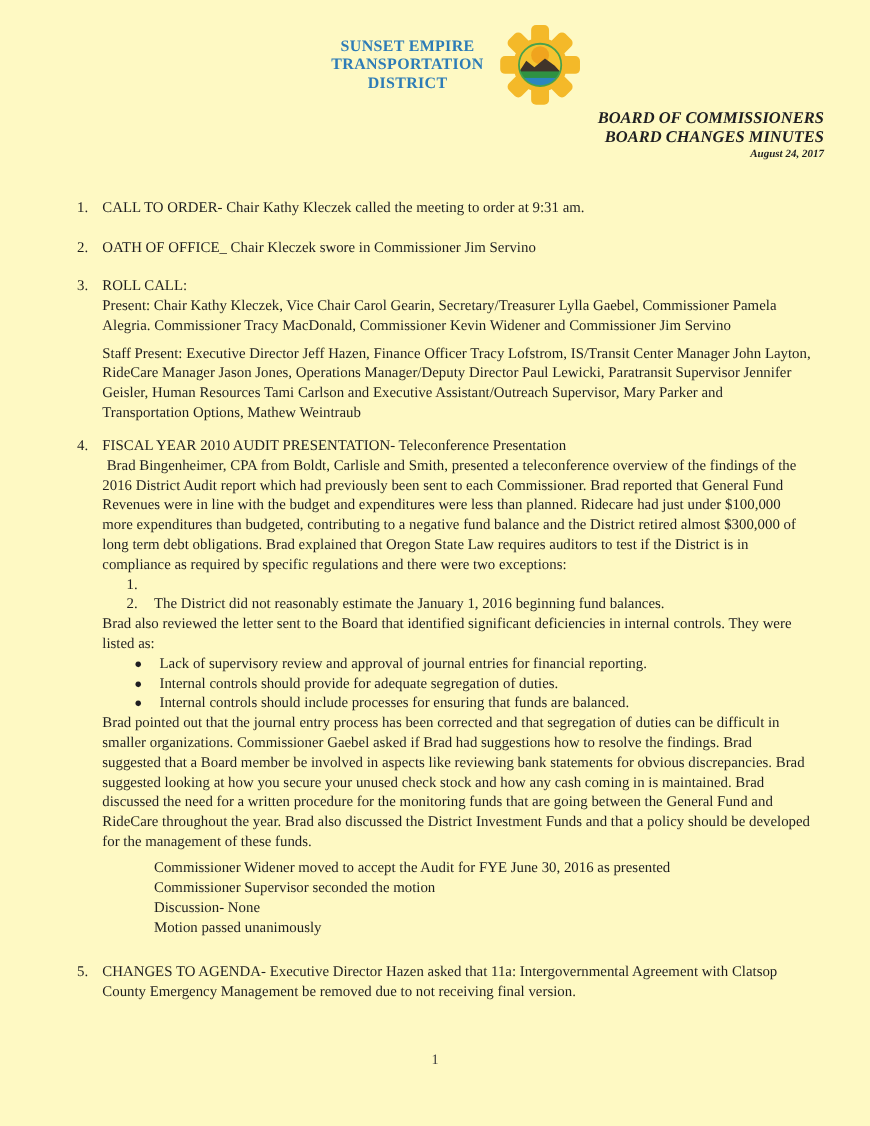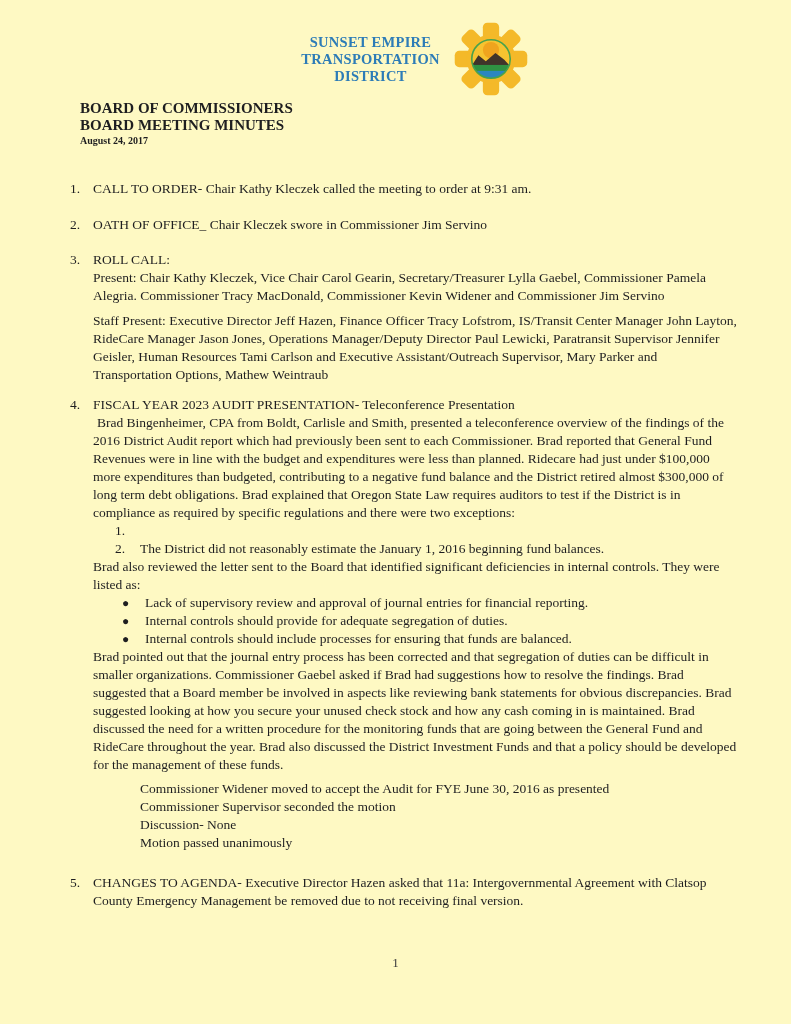--- a/index.html
+++ b/index.html
@@ -30,24 +30,25 @@
     text-align: center;
     color: #2d7cb7;
     font-weight: bold;
     font-size: 14.5px;
     line-height: 17px;
     letter-spacing: 0.3px;
   }
   .gear-svg { width: 74px; height: 74px; display: block; }
   .doc-title {
     margin-top: 4px;
-    text-align: left;
+    text-align: right;
     font-weight: bold;
     font-size: 15px;
     line-height: 16.5px;
+    font-style: italic;
   }
   .doc-title .date-line { font-size: 10px; }
 
   
   .doc-body { margin-top: 30px; }
   .item { display: flex; }
   .item .num { width: 23px; flex-shrink: 0; }
   .item .content { flex: 1; }
   .item-1 { margin-top: 0; }
   .item-2 { margin-top: 18px; }
@@ -105,21 +106,21 @@
           <circle cx="50" cy="38" r="11" fill="#f0a41e"></circle>
           <polygon points="22,62 33,45 43,53 56,42 68,51 78,62 78,66 22,66" fill="#40342a"></polygon>
           <rect x="20" y="58" width="60" height="9" fill="#2f9242"></rect>
           <rect x="20" y="66" width="60" height="12" fill="#2b86c0"></rect>
         </g>
         <circle cx="50" cy="50" r="26" fill="none" stroke="#49a24c" stroke-width="2.2"></circle>
       </svg>
     </div>
     <div class="doc-title">
       <div>BOARD OF COMMISSIONERS</div>
-      <div>BOARD MEETING MINUTES</div>
+      <div>BOARD CHANGES MINUTES</div>
       <div class="date-line">August 24, 2017</div>
     </div>
   </header>
 
   <main class="doc-body">
 
     <div class="item item-1">
       <span class="num">1.</span>
       <div class="content">
         <p>CALL TO ORDER- Chair Kathy Kleczek called the meeting to order at 9:31 am.</p>
@@ -138,21 +139,21 @@
       <div class="content">
         <p>ROLL CALL:</p>
         <p>Present: Chair Kathy Kleczek, Vice Chair Carol Gearin, Secretary/Treasurer Lylla Gaebel, Commissioner Pamela Alegria. Commissioner Tracy MacDonald, Commissioner Kevin Widener and Commissioner Jim Servino</p>
         <p class="staff-para">Staff Present: Executive Director Jeff Hazen, Finance Officer Tracy Lofstrom, IS/Transit Center Manager John Layton, RideCare Manager Jason Jones, Operations Manager/Deputy Director Paul Lewicki, Paratransit Supervisor Jennifer Geisler, Human Resources Tami Carlson and Executive Assistant/Outreach Supervisor, Mary Parker and Transportation Options, Mathew Weintraub</p>
       </div>
     </div>
 
     <div class="item item-4">
       <span class="num">4.</span>
       <div class="content">
-        <p>FISCAL YEAR 2023 AUDIT PRESENTATION- Teleconference Presentation</p>
+        <p>FISCAL YEAR 2010 AUDIT PRESENTATION- Teleconference Presentation</p>
         <p class="lead-indent">Brad Bingenheimer, CPA from Boldt, Carlisle and Smith, presented a teleconference overview of the findings of the 2016 District Audit report which had previously been sent to each Commissioner. Brad reported that General Fund Revenues were in line with the budget and expenditures were less than planned. Ridecare had just under $100,000 more expenditures than budgeted, contributing to a negative fund balance and the District retired almost $300,000 of long term debt obligations. Brad explained that Oregon State Law requires auditors to test if the District is in compliance as required by specific regulations and there were two exceptions:</p>
 
         <div class="sub-row">
           <span class="sub-num">1.</span>
         </div>
         <div class="sub-row">
           <span class="sub-num">2.</span>
           <span>The District did not reasonably estimate the January 1, 2016 beginning fund balances.</span>
         </div>
 

